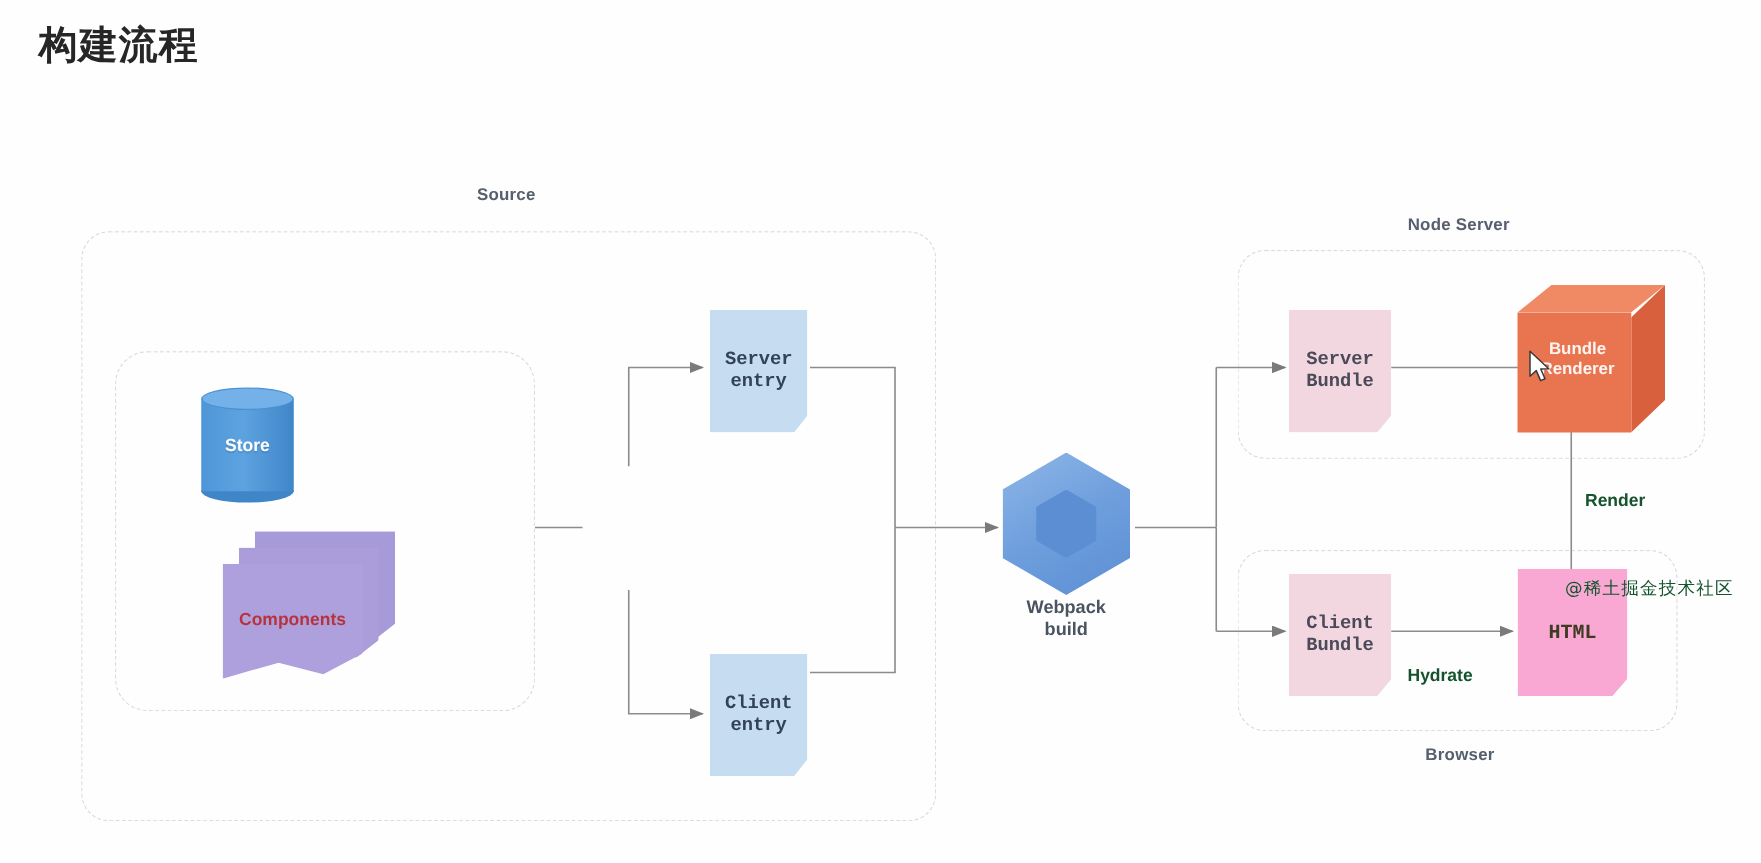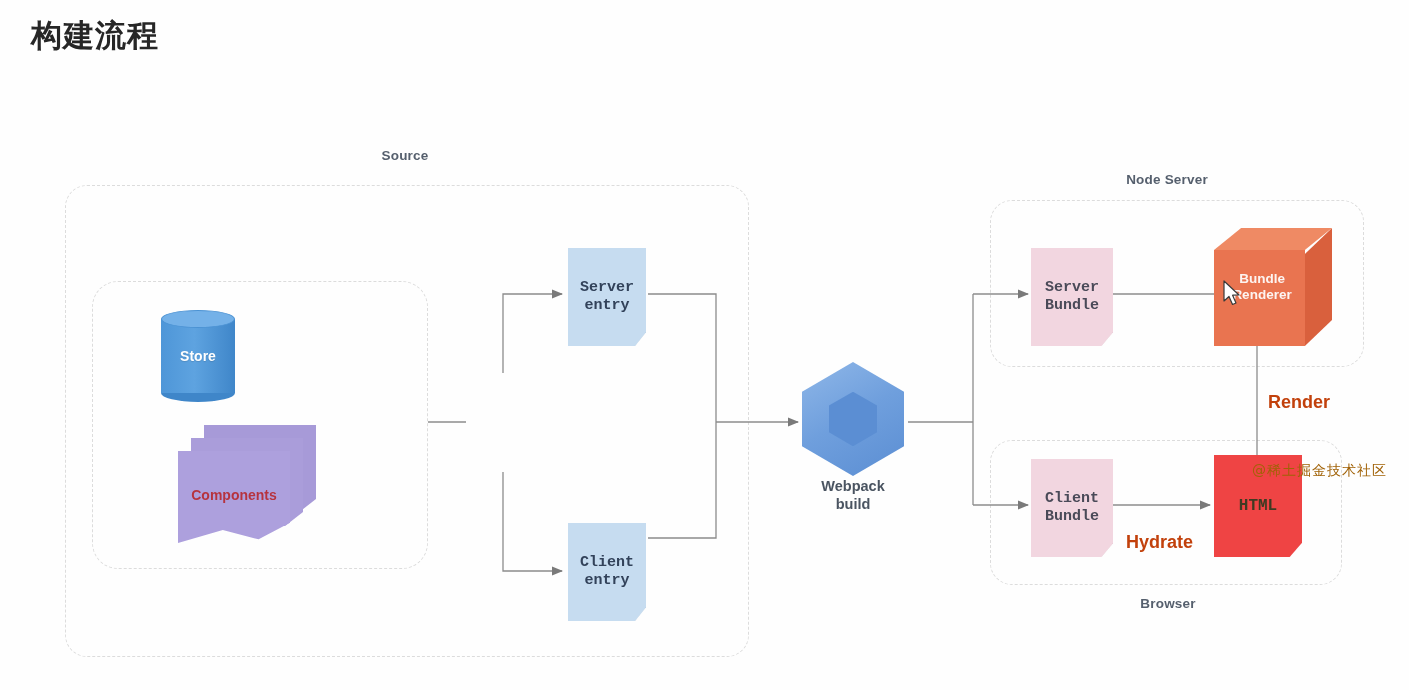--- a/index.html
+++ b/index.html
@@ -54,21 +54,21 @@
     position: absolute; right: 0; bottom: 0;
     width: 14%; height: 14%;
     background: rgba(0,0,0,0.10);
     -webkit-clip-path: polygon(100% 0, 0 100%, 100% 100%);
     clip-path: polygon(100% 0, 0 100%, 100% 100%);
   }
   .doc .doc-label { position: relative; z-index: 2; padding: 0 3px; font-family: Liberation Mono, monospace; }
 
   .doc-blue { background: #c6dcf0; color: #32425a; font-size: 15px; }
   .doc-pink { background: #f2d6e0; color: #4a4a58; font-size: 15px; }
-  .doc-yellow { background: #ef4444; color: #3f3a22; font-size: 16px; text-align: center; }
+  .doc-yellow { background: #f9a8d4; color: #3f3a22; font-size: 16px; text-align: center; }
 
   
   .cyl { position: absolute; }
   .cyl .body {
     position: absolute; left: 0; right: 0; top: 9px; bottom: 9px;
     background: linear-gradient(90deg,#4e96d8 0%, #5ea3e0 45%, #3f86c9 100%);
   }
   .cyl .top {
     position: absolute; left: 0; right: 0; top: 0; height: 18px;
     border-radius: 50%;
@@ -164,31 +164,31 @@
   .cube .cube-label {
     position: absolute; left: 2px; top: 50%; width: 78%;
     transform: translateY(-50%);
     text-align: center; color: #ffffff; font-size: 13.5px; font-weight: bold;
     line-height: 1.15; z-index: 6; opacity: 0.92;
   }
 
   
   .edge-label {
     position: absolute;
-    font-size: 18px; font-weight: bold; color: #c2410c;
+    font-size: 14px; font-weight: bold; color: #14532d;
     white-space: nowrap;
   }
 
   
   #cursor { position: absolute; left: 1222px; top: 280px; width: 20px; height: 28px; z-index: 40; }
 
   
   #watermark {
     position: absolute; right: 22px; bottom: 20px;
-    font-size: 14px; color: #a16207; letter-spacing: 1px;
+    font-size: 14px; color: #14532d; letter-spacing: 1px;
     font-family: "DejaVu Sans", "Liberation Sans", sans-serif;
     white-space: nowrap;
   }
 </style>
 </head>
 <body>
 
 <div id="stage">
 
   <div id="page-title">构建流程</div>

